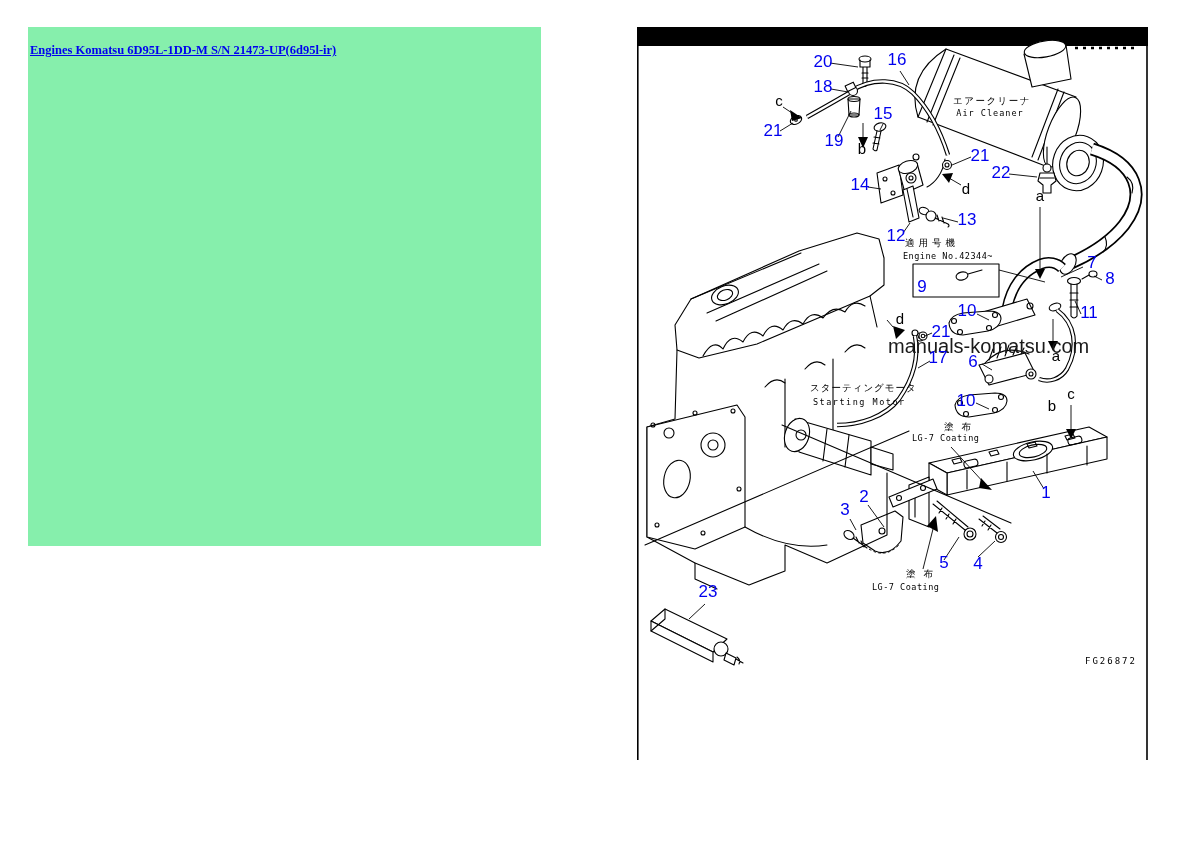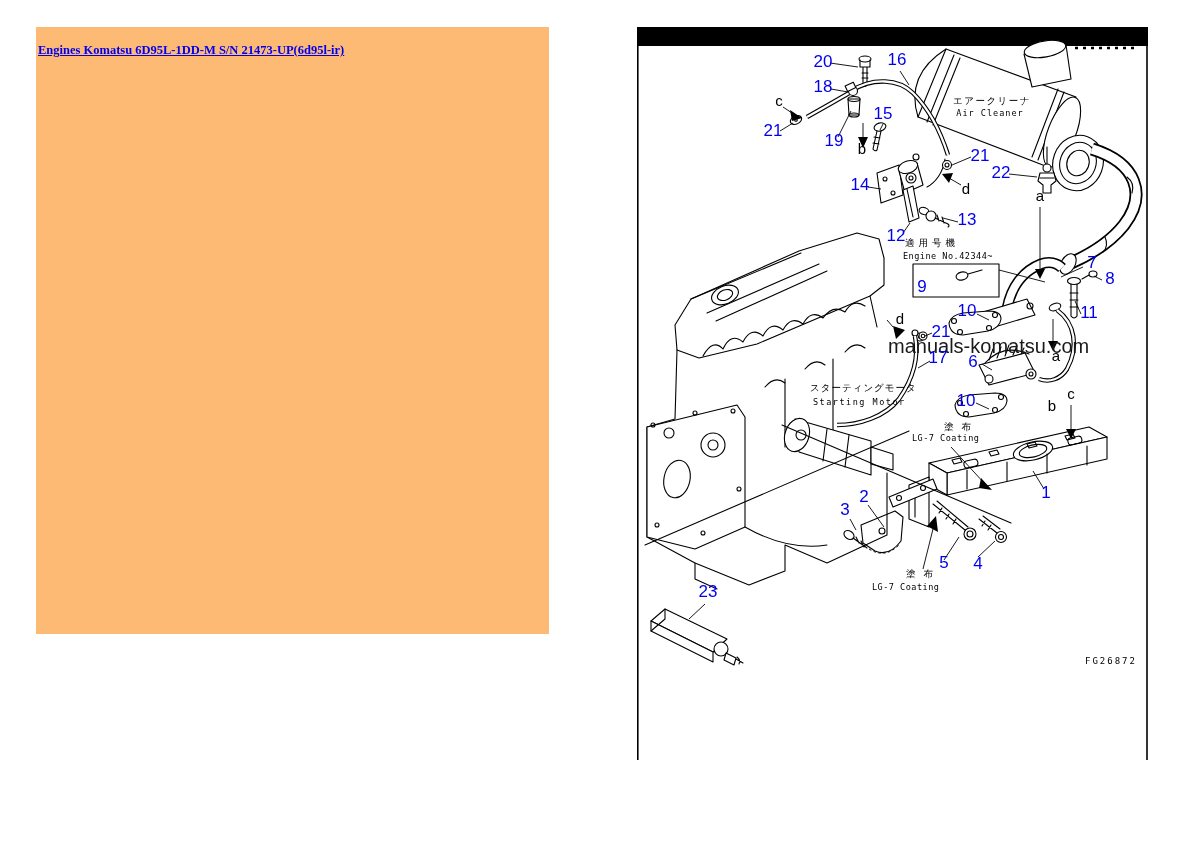--- a/index.html
+++ b/index.html
@@ -1,18 +1,18 @@
 <!DOCTYPE html>
 <html><head>
 <meta charset="utf-8">
 <style>
   html,body{margin:0;padding:0;background:#ffffff;}
   body{width:1190px;height:842px;position:relative;font-family:"Liberation Sans",sans-serif;overflow:hidden;}
 
-  .left-panel{position:absolute;left:36px;top:27px;width:513px;height:607px;background:#fdba74;}
+  .left-panel{position:absolute;left:28px;top:27px;width:513px;height:519px;background:#86efac;}
   .header-link{position:absolute;left:2px;top:16px;color:#0000ee;font-family:"Liberation Serif",serif;
                font-weight:bold;font-size:12.5px;text-decoration:underline;white-space:nowrap;cursor:pointer;}
 
   .right-panel{position:absolute;left:637px;top:27px;width:511px;height:733px;}
   .right-panel svg{display:block;}
 
   
   text{font-family:"Liberation Sans",sans-serif;}
   .callout-num{fill:#0000ee;font-size:17px;}
   .ref-letter{fill:#000000;font-size:15px;}

